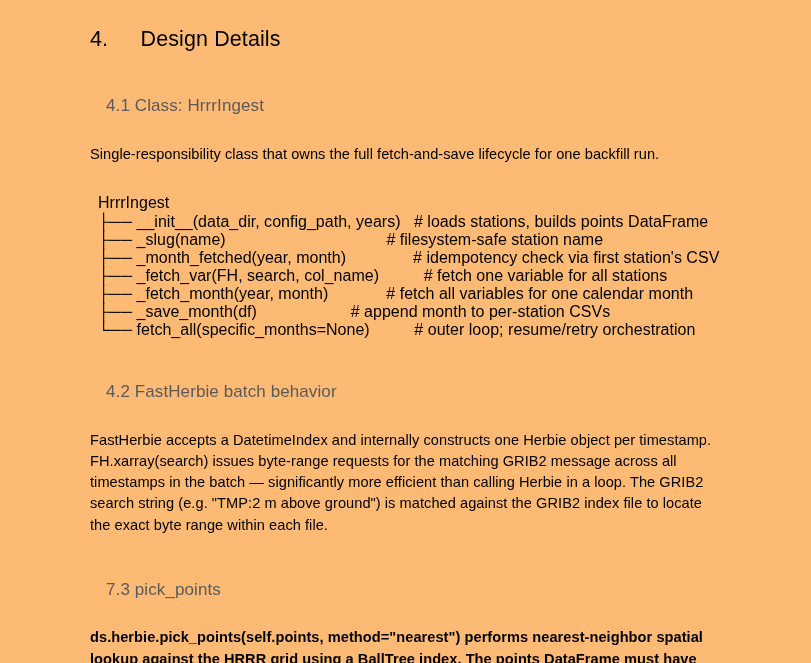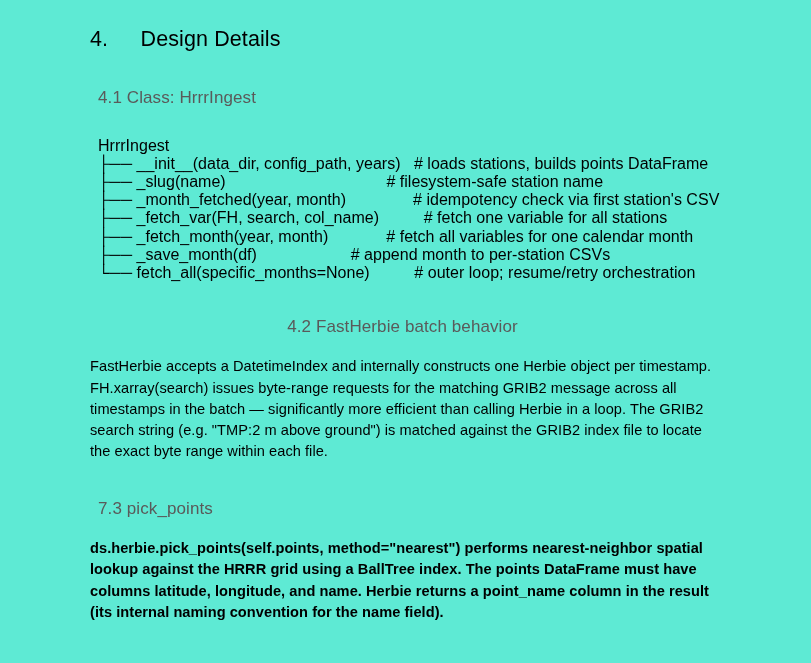--- a/index.html
+++ b/index.html
@@ -13,21 +13,21 @@
     overflow: hidden;
     font-family: "Liberation Sans", sans-serif;
     color: #000000;
     -webkit-font-smoothing: antialiased;
   }
 
   .page {
     position: relative;
     width: 811px;
     height: 663px;
-    background: #5eead4;
+    background: #fdba74;
     box-sizing: border-box;
   }
 
   .content {
     position: absolute;
     left: 90px;
     top: 0;
     width: 625px;
   }
 
@@ -50,30 +50,30 @@
     padding-top: 27px;
     font-size: 21.5px;
     font-weight: normal;
     color: #000000;
     letter-spacing: 0.1px;
     line-height: 1.15;
     white-space: pre;
   }
 
   h2.section-head {
-    margin: 8px;
+    margin: 16px;
     font-size: 17px;
     font-weight: normal;
     color: #5a5a5a;
     letter-spacing: 0.1px;
     line-height: 1.2;
   }
 
   h2.sec-41 { padding-top: 28px; }
-  h2.sec-42 { padding-top: 27px; text-align: center; }
+  h2.sec-42 { padding-top: 27px; }
   h2.sec-43 { padding-top: 28px; }
 
   p.body-text {
     margin: 0;
     padding-top: 11px;
     font-size: 14.6px;
     line-height: 21.3px;
     color: #000000;
     letter-spacing: 0.05px;
     text-align: left;
@@ -100,20 +100,21 @@
 <div class="page">
 
   <div class="clipped-top"></div>
 
   <div class="content">
 
     <h1 class="doc-title">4.  Design Details</h1>
 
     <h2 class="section-head sec-41">4.1 Class: HrrrIngest</h2>
 
+    <p class="body-text para-41">Single-responsibility class that owns the full fetch-and-save lifecycle for one backfill run.</p>
 
     <pre class="tree-block">HrrrIngest
 ├── __init__(data_dir, config_path, years)   # loads stations, builds points DataFrame
 ├── _slug(name)                                    # filesystem-safe station name
 ├── _month_fetched(year, month)               # idempotency check via first station's CSV
 ├── _fetch_var(FH, search, col_name)          # fetch one variable for all stations
 ├── _fetch_month(year, month)             # fetch all variables for one calendar month
 ├── _save_month(df)                     # append month to per-station CSVs
 └── fetch_all(specific_months=None)          # outer loop; resume/retry orchestration</pre>
 

